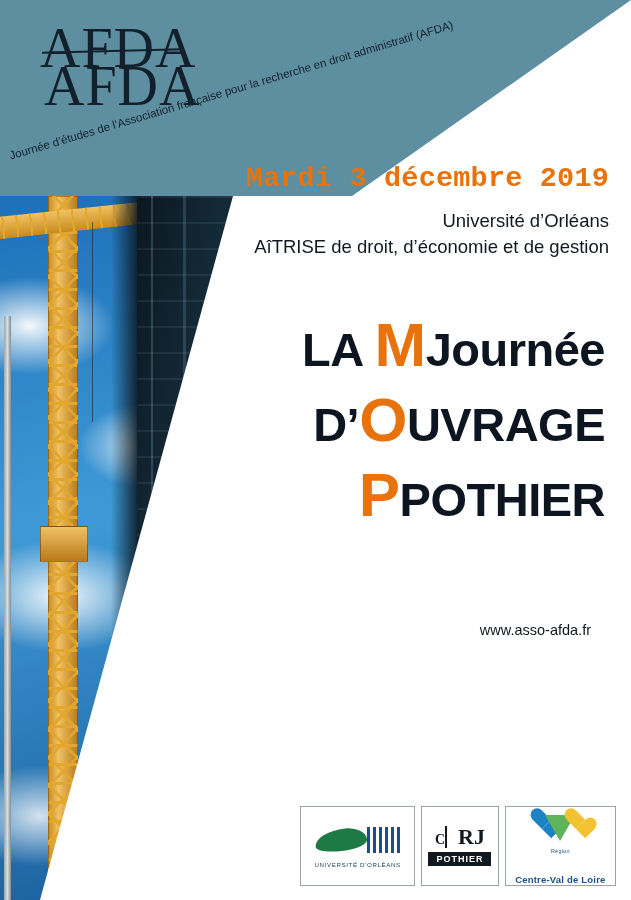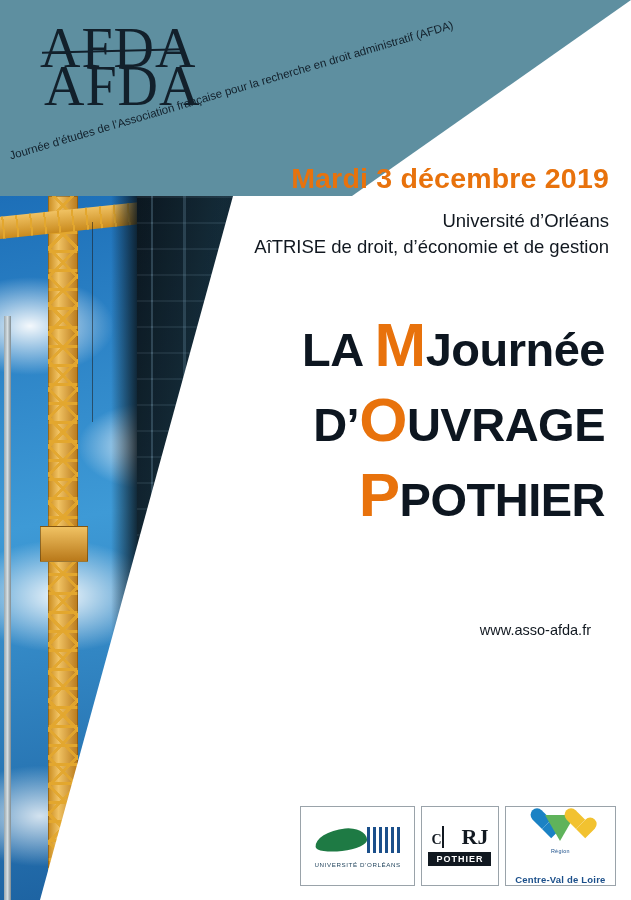--- a/index.html
+++ b/index.html
@@ -209,20 +209,21 @@
   
   .date {
     position: absolute;
     right: 22px; top: 162px;
     width: 400px;
     text-align: right;
     color: #e8720c;
     font-size: 28.5px;
     font-weight: bold;
     letter-spacing: 0.2px;
+    font-family: Liberation Mono, monospace;
   }
   .venue {
     position: absolute;
     right: 22px; top: 208px;
     width: 420px;
     text-align: right;
     color: #111820;
     font-size: 18.5px;
     line-height: 26px;
   }
@@ -312,21 +313,21 @@
     font-family: "Liberation Serif", serif;
     color: #111820;
     font-size: 22px;
     font-weight: bold;
     line-height: 1;
   }
   .crj-top .small-c { font-size: 14px; }
   .crj-rj {
     display: inline-block;
     border-left: 2px solid #111820;
-    padding-left: 18px;
+    padding-left: 11px;
   }
   .crj-bottom {
     margin-top: 4px;
     background: #111820;
     color: #ffffff;
     font-size: 9px;
     letter-spacing: 1px;
     padding: 2px 8px;
     font-weight: bold;
   }

